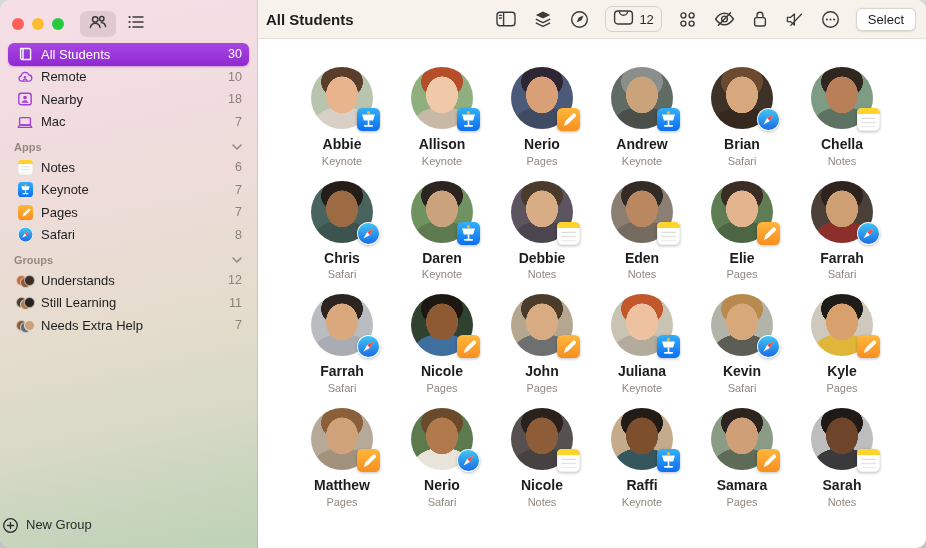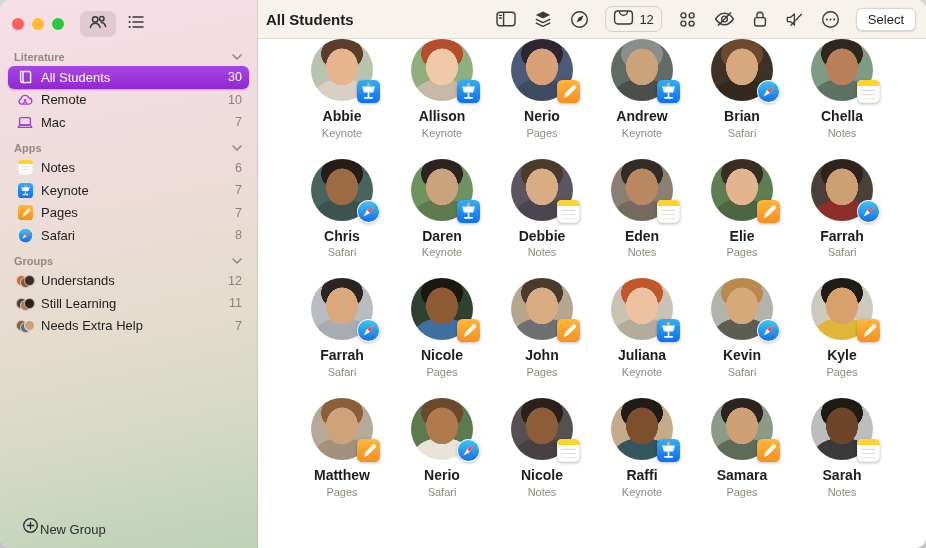--- a/index.html
+++ b/index.html
@@ -15,32 +15,32 @@
   .seg-btn{width:36px;height:26px;border-radius:7px;display:flex;align-items:center;justify-content:center;}
   .seg-btn.sel{background:rgba(125,95,115,.16);}
   .side-list{flex:1;padding:2px 8px 0;overflow:hidden;}
   .sec-head{display:flex;align-items:center;padding:8px 6px 3px;color:#95897f;font-size:11px;font-weight:700;}
   .sec-head .chev{margin-left:auto;display:flex;}
   .item{display:flex;align-items:center;height:22.5px;padding:0 7px;border-radius:6px;font-size:13px;color:#1d1d1f;font-weight:500;}
   .item .icn{width:20px;display:flex;justify-content:center;align-items:center;margin-right:6px;flex:none;}
   .item .cnt{margin-left:auto;color:#8a837c;font-size:12.5px;font-weight:400;}
   .item.sel{background:linear-gradient(#a747e3,#9128d2);color:#fff;box-shadow:0 1px 2px rgba(120,30,180,.35);}
   .item.sel .cnt{color:#fff;}
-  .side-foot{flex:none;padding:9px 22px 11px;display:flex;align-items:flex-end;gap:1px;font-size:13px;color:#2b2b2d;}
+  .side-foot{flex:none;padding:9px 2px 11px;display:flex;align-items:flex-start;gap:7px;font-size:13px;color:#2b2b2d;}
   .cluster{position:relative;width:18px;height:13px;display:inline-block;}
   .cluster i{position:absolute;border-radius:50%;width:9px;height:9px;border:1px solid rgba(255,255,255,.6);}
   
   .main{flex:1;display:flex;flex-direction:column;background:#fff;min-width:0;}
   .toolbar{height:38px;flex:none;background:#f7f2ec;border-bottom:1px solid #e3ded6;display:flex;align-items:center;padding:0 10px 0 8px;}
   .tb-title{font-size:15px;font-weight:700;color:#1d1d1f;}
   .tb-right{margin-left:auto;display:flex;align-items:center;gap:15px;}
   .tb-icon{display:flex;align-items:center;justify-content:center;cursor:default;}
   .handin{display:flex;align-items:center;gap:5px;border:1px solid #d6d0c8;border-radius:7px;padding:2px 7px;font-size:13px;color:#2b2b2d;background:transparent;}
   .select-btn{background:#fff;border:1px solid #dad5cd;border-radius:6px;padding:3px 11px;font-size:13px;color:#1d1d1f;box-shadow:0 .5px 1.5px rgba(0,0,0,.12);}
-  .content{flex:1;display:grid;grid-template-columns:repeat(6,100px);justify-content:center;align-content:start;row-gap:20px;}
+  .content{flex:1;display:grid;grid-template-columns:repeat(6,100px);justify-content:center;align-content:start;padding-top:28px;row-gap:14px;}
   .card{display:flex;flex-direction:column;align-items:center;width:100px;}
   .avatar-wrap{position:relative;width:62px;height:62px;}
   .avatar{width:62px;height:62px;border-radius:50%;}
   .badge{position:absolute;right:-7px;bottom:-2px;display:flex;filter:drop-shadow(0 1px 1.5px rgba(0,0,0,.25));}
   .name{margin-top:8px;font-size:14px;font-weight:700;color:#1d1d1f;line-height:1.05;}
   .app{margin-top:3px;font-size:11px;color:#8f887f;}
 </style>
 </head>
 <body>
 
@@ -66,48 +66,51 @@
             <span><svg width="22" height="22" viewBox="0 0 22 22" fill="none" xmlns="http://www.w3.org/2000/svg">
                 <circle cx="4.6" cy="6" r="1.1" fill="#3a3a3c"></circle>
                 <circle cx="4.6" cy="11" r="1.1" fill="#3a3a3c"></circle>
                 <circle cx="4.6" cy="16" r="1.1" fill="#3a3a3c"></circle>
                 <path d="M8 6h10M8 11h10M8 16h10" stroke="#3a3a3c" stroke-width="1.5" stroke-linecap="round"></path>
               </svg></span>
           </div>
         </div>
     </div>
     <div class="side-list" id="sidelist">
-        <div class="sec-head">
-          <span>Literature</span>
-    <span class="chev">
-            <svg width="12" height="8" viewBox="0 0 12 8" fill="none" xmlns="http://www.w3.org/2000/svg">
-              <path d="M2 2l4 4 4-4" stroke="#8f8a84" stroke-width="1.6" stroke-linecap="round" stroke-linejoin="round"></path>
-            </svg>
-          </span>
-        </div>
         <div class="item sel">
           <span class="icn">
             <svg width="18" height="18" viewBox="0 0 18 18" fill="none" xmlns="http://www.w3.org/2000/svg">
               <path d="M4.6 3.5h8.2a1.8 1.8 0 011.8 1.8v9.2H6.4a1.8 1.8 0 01-1.8-1.8z" stroke="#ffffff" stroke-width="1.4" stroke-linejoin="round"></path>
               <path d="M7 3.5v11" stroke="#ffffff" stroke-width="1.4"></path>
             </svg>
           </span>
       <span>All Students</span>
       <span class="cnt">30</span>
         </div>
         <div class="item">
           <span class="icn">
             <svg width="18" height="18" viewBox="0 0 18 18" fill="none" xmlns="http://www.w3.org/2000/svg">
               <path d="M5.6 13.2a2.7 2.7 0 01-.5-5.3A4 4 0 0112.8 7a3 3 0 01-.2 6.2z" stroke="#a33be0" stroke-width="1.3" stroke-linejoin="round"></path>
               <circle cx="9" cy="9.2" r="1.3" fill="#a33be0"></circle>
               <path d="M6.8 12.7c.5-1 1.3-1.5 2.2-1.5s1.7.5 2.2 1.5" stroke="#a33be0" stroke-width="1.2"></path>
             </svg>
           </span>
       <span>Remote</span>
       <span class="cnt">10</span>
+        </div>
+        <div class="item">
+          <span class="icn">
+            <svg width="18" height="18" viewBox="0 0 18 18" fill="none" xmlns="http://www.w3.org/2000/svg">
+              <rect x="2.8" y="3.2" width="12.4" height="11.6" rx="2.4" stroke="#a33be0" stroke-width="1.4"></rect>
+              <circle cx="9" cy="7.6" r="1.8" fill="#a33be0"></circle>
+              <path d="M5.6 12.8c.6-1.7 2-2.5 3.4-2.5s2.8.8 3.4 2.5" fill="#a33be0"></path>
+            </svg>
+          </span>
+      <span>Nearby</span>
+      <span class="cnt">18</span>
         </div>
         <div class="item">
           <span class="icn">
             <svg width="18" height="18" viewBox="0 0 18 18" fill="none" xmlns="http://www.w3.org/2000/svg">
               <rect x="3.6" y="4.6" width="10.8" height="7.4" rx="1.3" stroke="#a33be0" stroke-width="1.4"></rect>
               <path d="M2.2 14.4h13.6l-1.2-2.2H3.4z" stroke="#a33be0" stroke-width="1.2" stroke-linejoin="round"></path>
             </svg>
           </span>
       <span>Mac</span>
       <span class="cnt">7</span>

